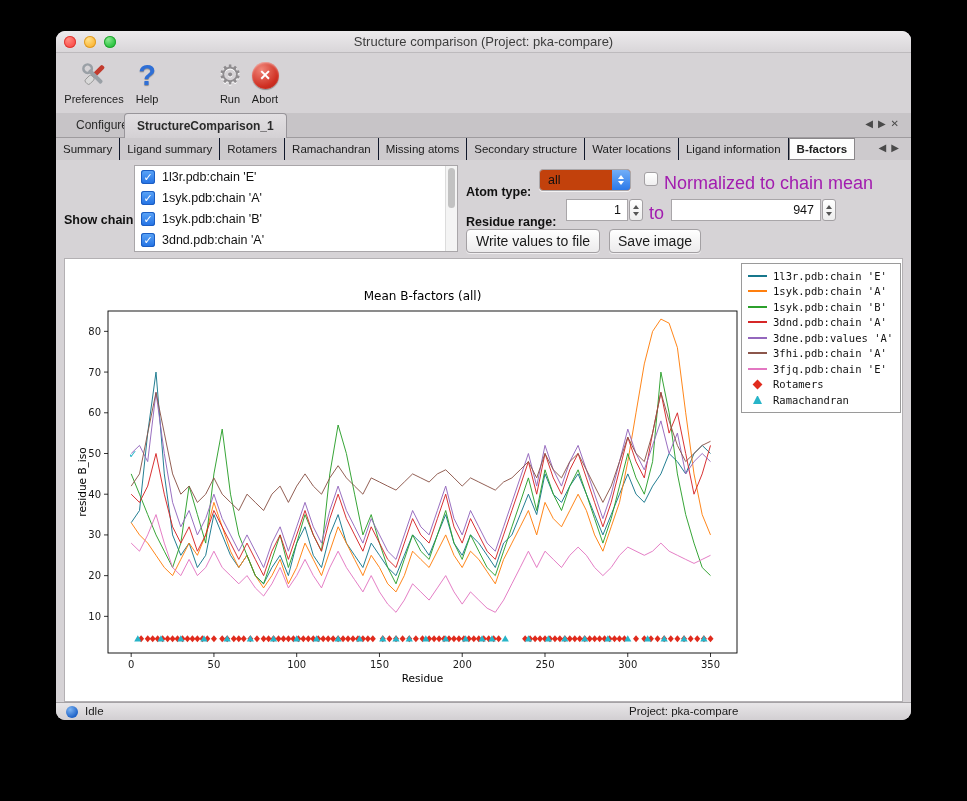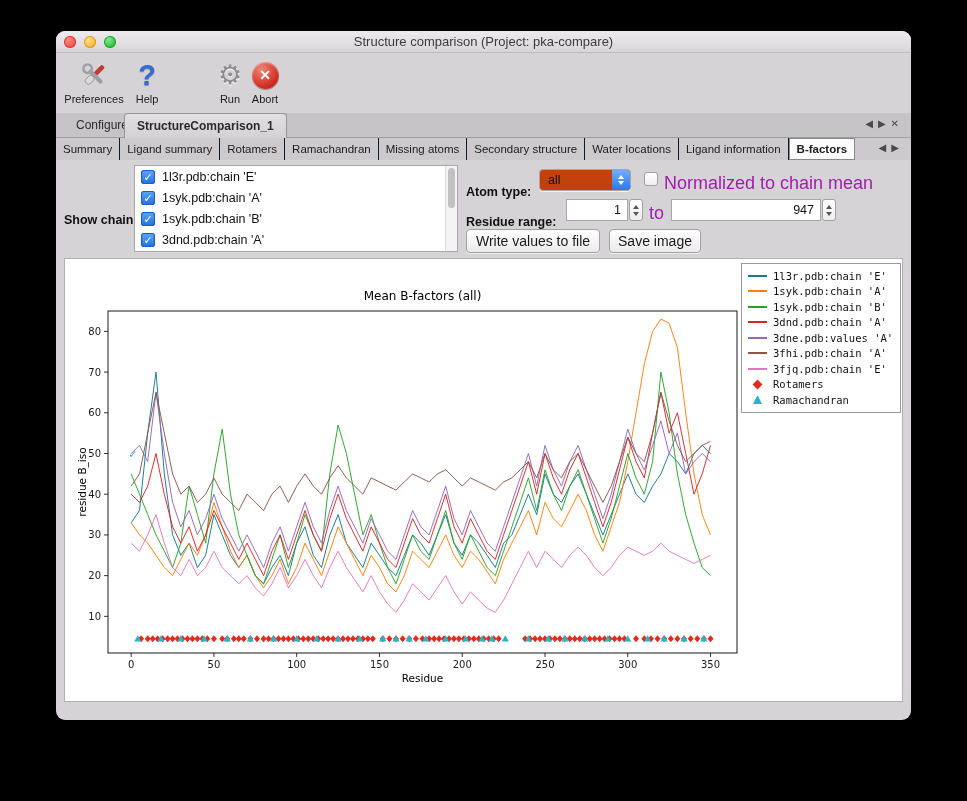--- a/index.html
+++ b/index.html
@@ -425,14 +425,19 @@
           <span class="lg-diamond" style="background: rgb(224, 43, 29);"></span>
           <span class="lg-label">Rotamers</span>
         </div>
         <div class="lg-row">
           <span class="lg-tri" style="border-bottom-color: rgb(39, 180, 200);"></span>
           <span class="lg-label">Ramachandran</span>
         </div>
       </div>
   </div>
 
+  <div class="statusbar">
+    <span class="statusdot"></span>
+    <span class="status-text">Idle</span>
+    <span class="project-text">Project: pka-compare</span>
+  </div>
 
 </div>
 
 </body></html>

